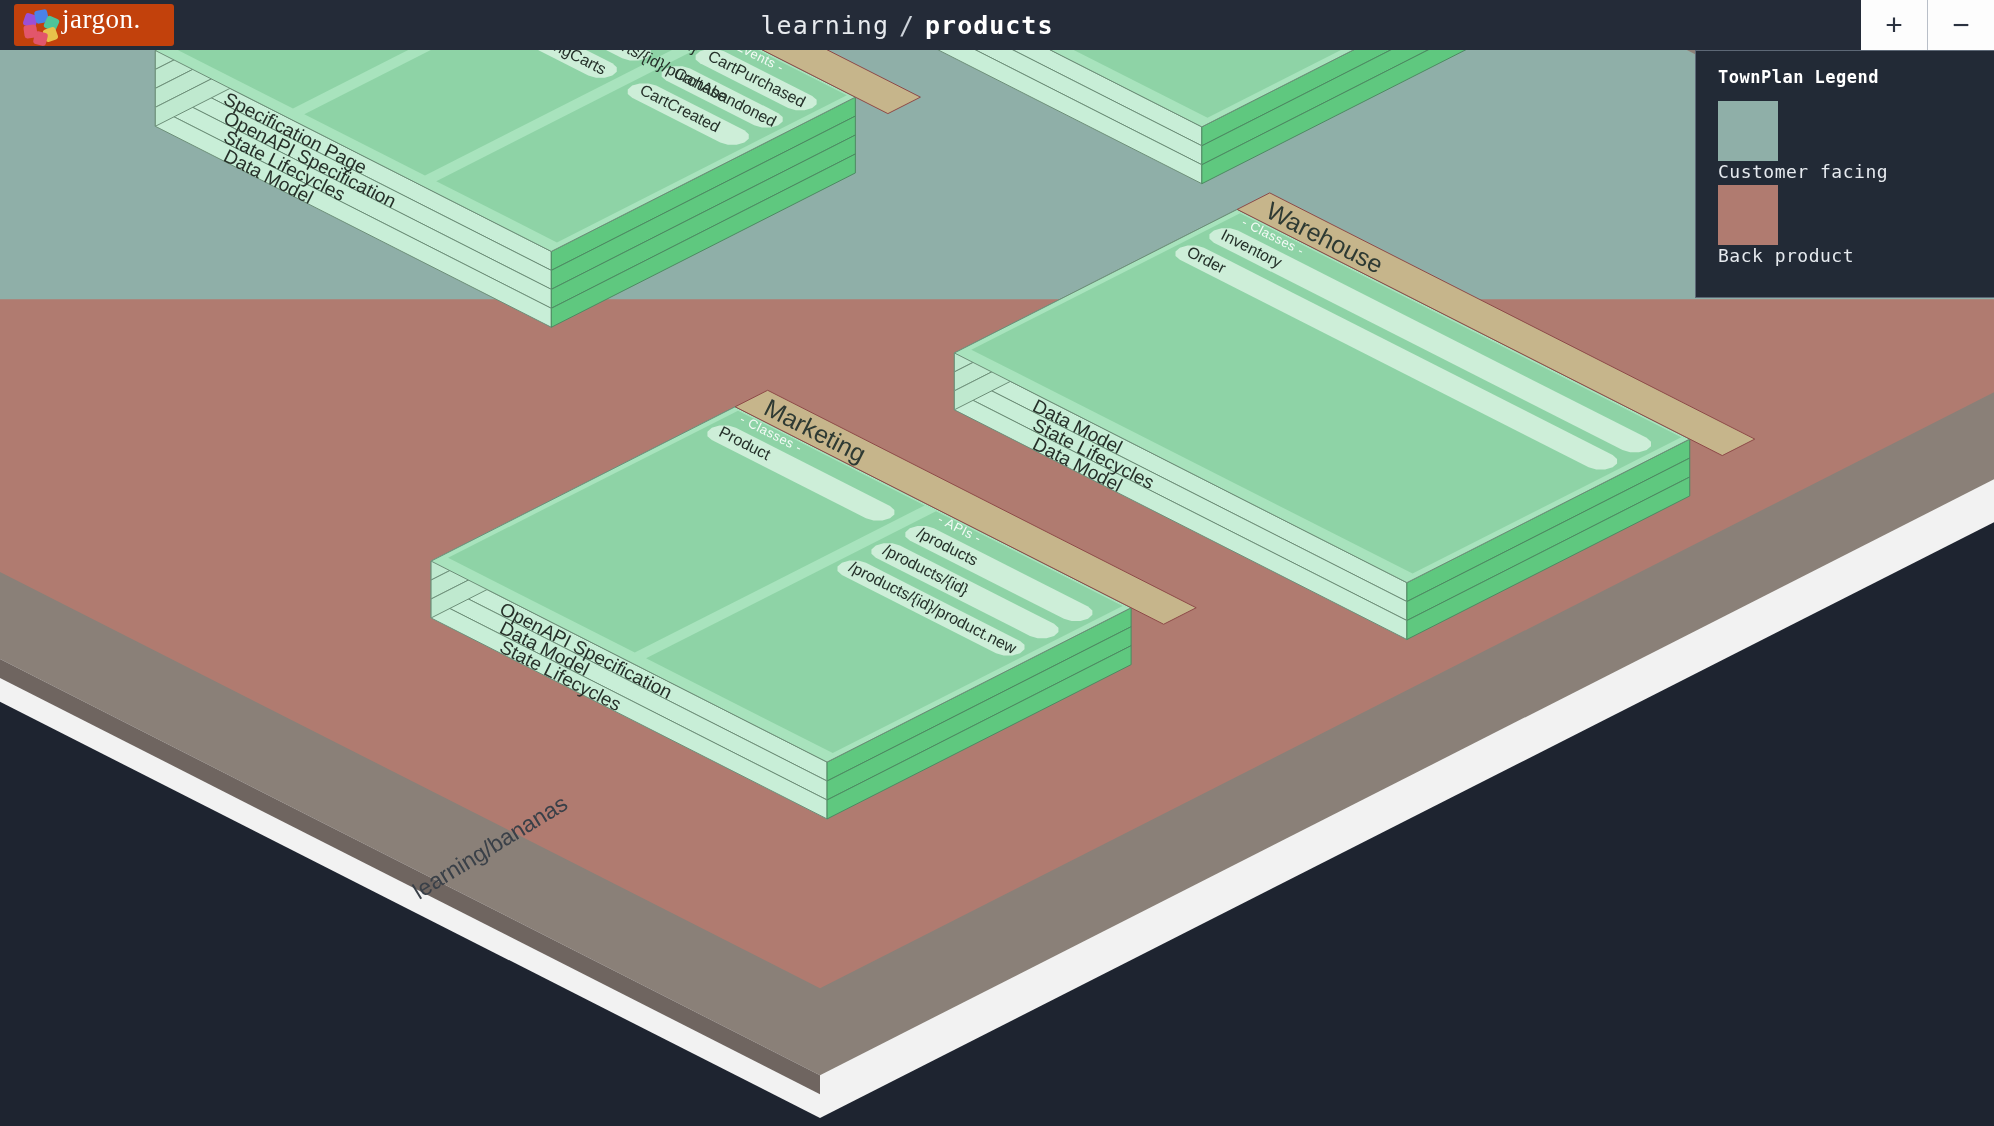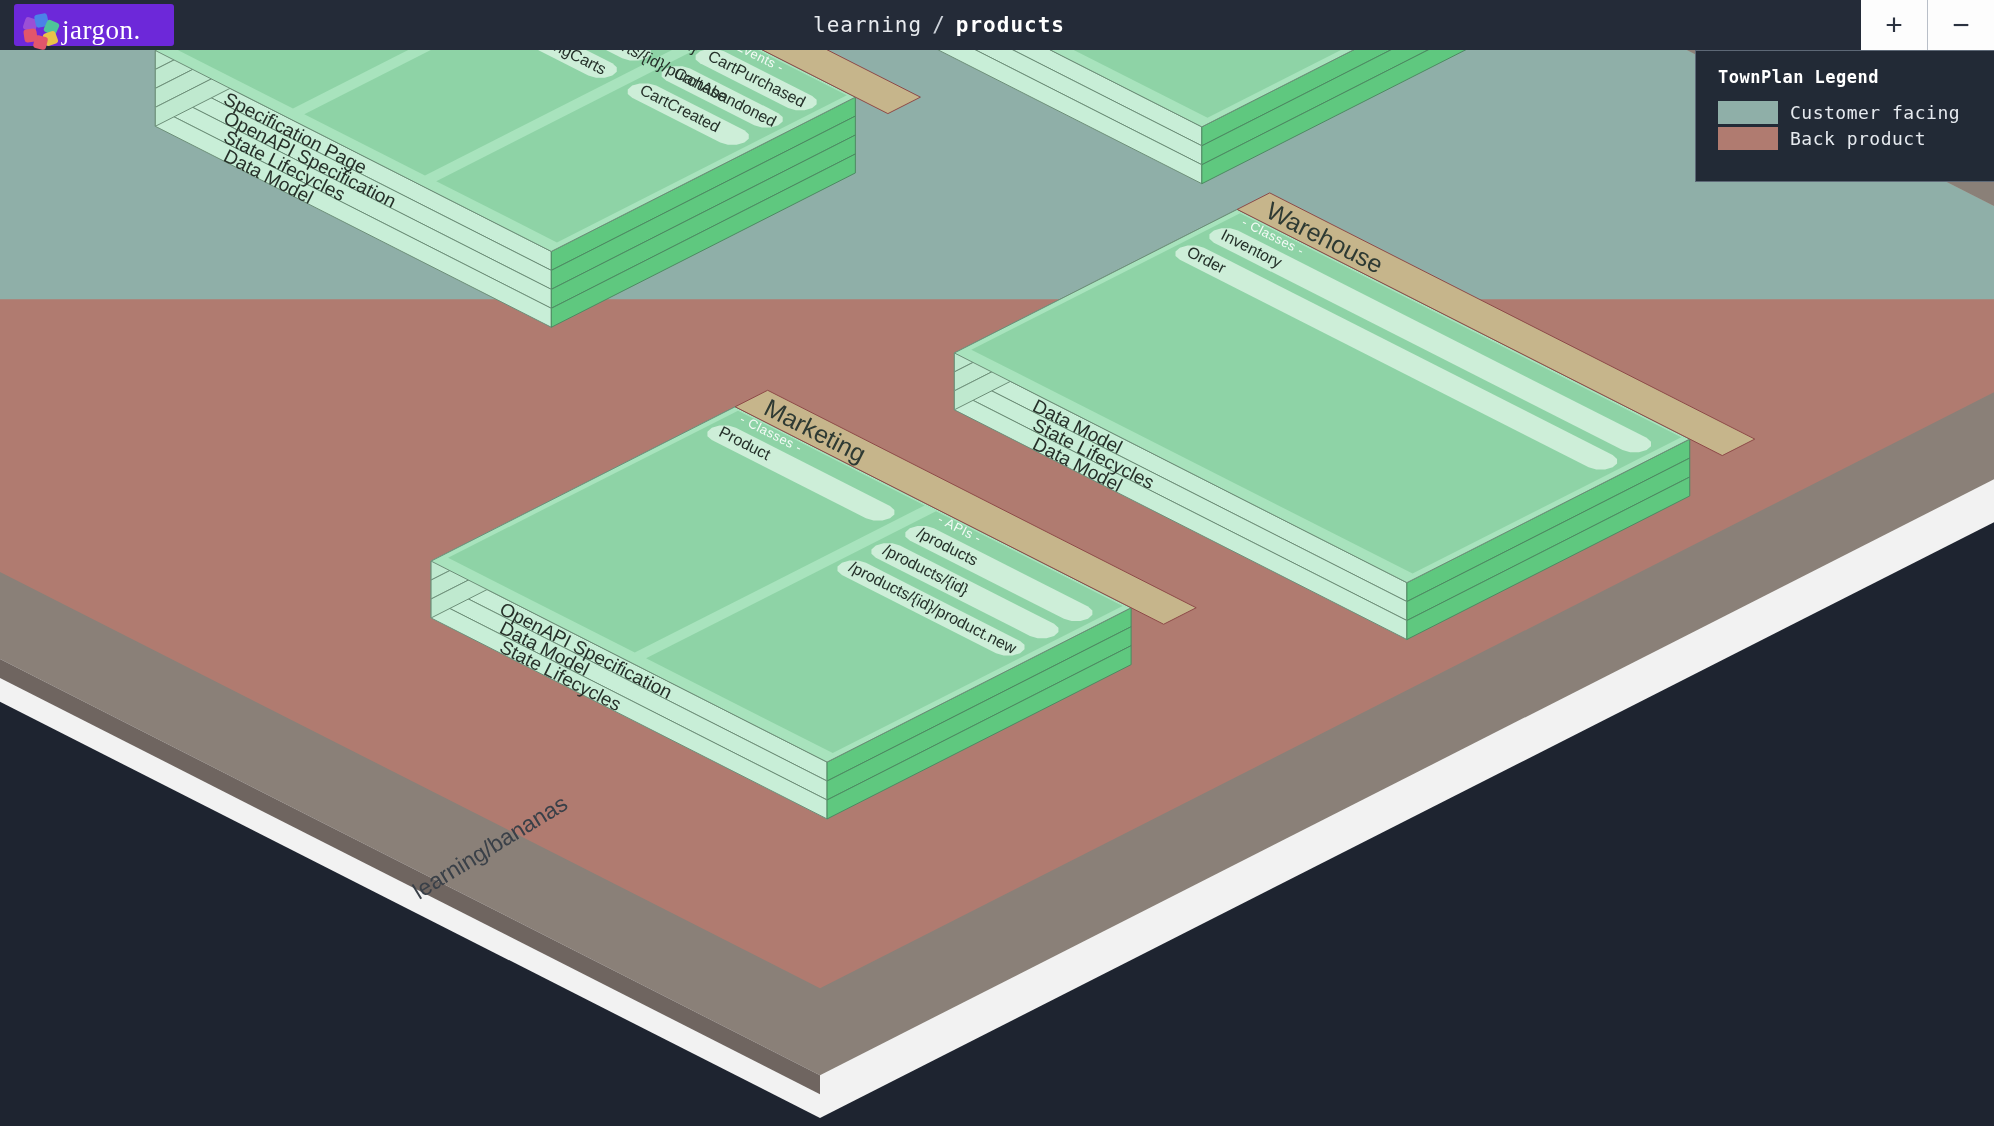--- a/index.html
+++ b/index.html
@@ -3,44 +3,44 @@
 <meta charset="utf-8">
 <style>
   html,body{margin:0;padding:0;background:#1e2430;}
   body{width:1994px;height:1126px;overflow:hidden;
        font-family:"Liberation Sans","DejaVu Sans",sans-serif;}
 
   
   #topbar{position:absolute;left:0;top:0;width:1994px;height:50px;
           background:#242b38;z-index:50;}
   #logo-wrap{position:absolute;left:14px;top:4px;width:160px;height:42px;
-             background:#6d28d9;border-radius:3px;display:flex;align-items:flex-end;}
+             background:#c2410c;border-radius:3px;display:flex;align-items:flex-start;}
   #logo-mark{position:relative;width:38px;height:38px;margin-left:6px;flex:0 0 38px;}
   #logo-mark i{position:absolute;width:13px;height:13px;border-radius:3px;display:block;}
   #logo-text{color:#fff;font-family:"Liberation Serif","DejaVu Serif",serif;
              font-size:27px;letter-spacing:.5px;margin-left:4px;}
   #crumb{position:absolute;left:0;top:0;width:1814px;height:50px;
          display:flex;align-items:center;justify-content:center;
          font-family:"DejaVu Sans Mono","Liberation Mono",monospace;
-         font-size:21px;color:#e7eaee;letter-spacing:1px;padding-left:32px;}
+         font-size:25px;color:#e7eaee;letter-spacing:1px;}
   #crumb .sep{margin:0 10px;color:#cdd3da;}
   #crumb .cur{font-weight:bold;color:#ffffff;}
   .zbtn{position:absolute;top:0;width:66px;height:50px;background:#fdfdfd;
         display:flex;align-items:center;justify-content:center;
         color:#2b3240;font-size:30px;line-height:1;cursor:pointer;}
   #zoom-in{right:66px;border-right:1px solid #b9bfc8;}
   #zoom-out{right:0;}
 
   
   #legend{position:absolute;right:0;top:50px;width:258px;
           background:#222a36;border:1px solid #5d6876;
           border-right:none;padding:16px 18px 28px 22px;z-index:40;
           font-family:"DejaVu Sans Mono","Liberation Mono",monospace;}
   #legend h3{margin:0 0 14px 0;font-size:17px;color:#fff;font-weight:bold;letter-spacing:.5px;}
-  .lgrow{display:flex;align-items:center;margin-bottom:3px;}
+  .lgrow{display:flex;margin-bottom:3px;flex-direction:column;}
   .lgsw{width:60px;height:23px;margin-right:12px;flex:0 0 60px;}
   .lglabel{font-size:18px;color:#e6eaef;letter-spacing:.5px;}
 
   
   #scene{position:absolute;left:0;top:0;width:1994px;height:1126px;
          overflow:hidden;}
   #iso{position:absolute;left:820px;top:300px;
        transform:rotateX(59.5deg) rotateZ(45deg);
        transform-style:preserve-3d;}
 

